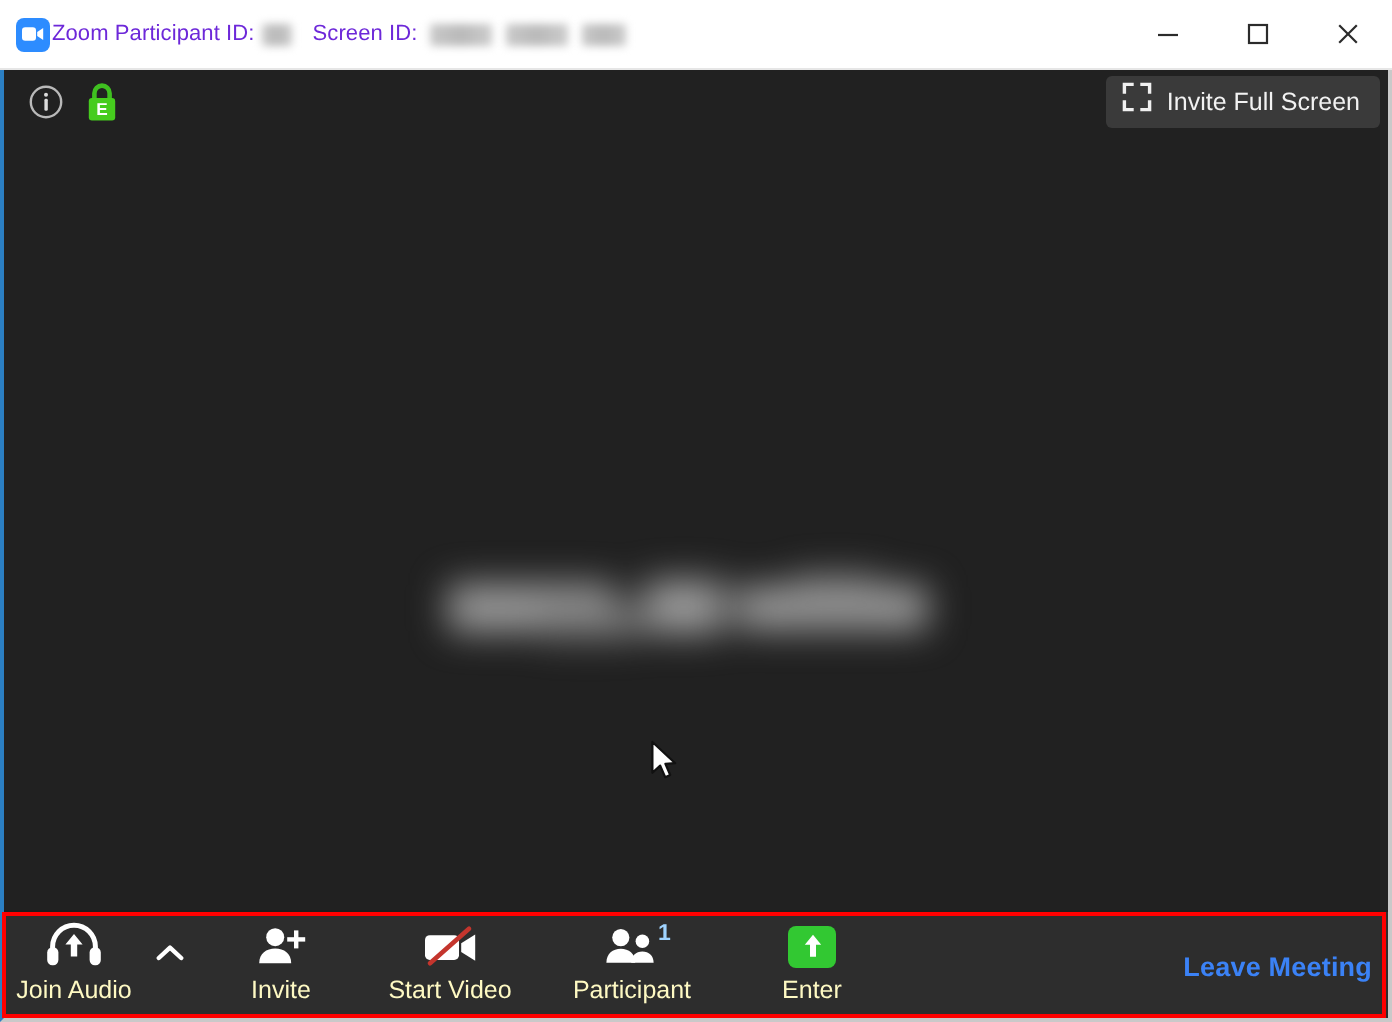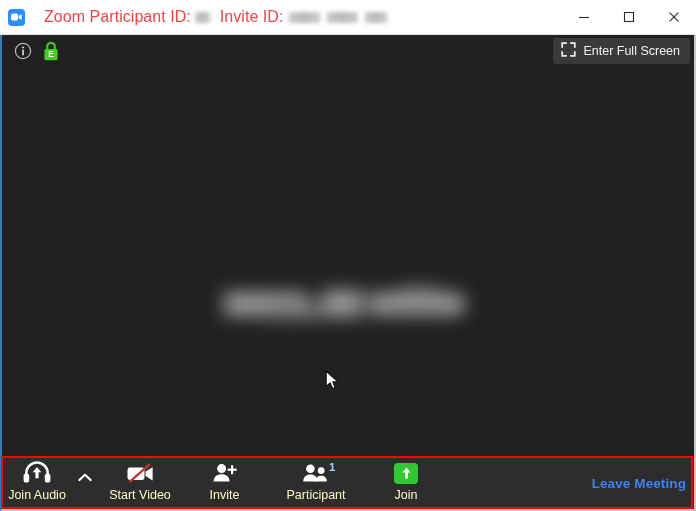--- a/index.html
+++ b/index.html
@@ -40,23 +40,23 @@
     margin-left: 8px;
     border-radius: 4px;
     background: #2d8cff;
     display: flex;
     align-items: center;
     justify-content: center;
     flex: none;
   }
   .zoom-logo svg { display:block; }
   .title-text {
-    margin-left: 19px;
-    font-size: 16px;
-    color: #ef4444;
+    margin-left: 1px;
+    font-size: 11px;
+    color: #6d28d9;
     white-space: nowrap;
     display: flex;
     align-items: center;
     letter-spacing: 0.05px;
   }
   .blur-chip {
     display: inline-block;
     vertical-align: middle;
     background: linear-gradient(90deg,#c9c9c9,#b9b9b9,#cccccc);
     filter: blur(2.2px);
@@ -258,21 +258,21 @@
   <div class="titlebar">
     <div class="zoom-logo">
       <svg width="11" height="8" viewBox="0 0 11 8">
         <rect x="0" y="0.6" width="7" height="6.8" rx="1.6" fill="#ffffff"></rect>
         <path d="M7.6 3.0 L10.6 1.0 L10.6 7.0 L7.6 5.0 Z" fill="#ffffff"></path>
       </svg>
     </div>
     <div class="title-text">
       <span>Zoom Participant ID:</span>
       <span class="blur-chip chip-pid"></span>
-      <span style="margin-left:8px;">Invite ID:</span>
+      <span style="margin-left:8px;">Screen ID:</span>
       <span class="blur-chip chip-mid1"></span>
       <span class="blur-chip chip-mid2"></span>
       <span class="blur-chip chip-mid3"></span>
     </div>
 
     <div class="win-controls">
       <div class="win-btn">
         <svg width="12" height="12" viewBox="0 0 12 12">
           <line x1="1" y1="6.5" x2="11" y2="6.5" stroke="#2b2b2b" stroke-width="1.1"></line>
         </svg>
@@ -313,21 +313,21 @@
 
       <div class="fullscreen-btn">
         <span>
           <svg width="15" height="15" viewBox="0 0 15 15">
             <path d="M1.2 5.0 V1.2 H5.0" fill="none" stroke="#f0f0f0" stroke-width="1.7" stroke-linecap="square"></path>
             <path d="M10.0 1.2 H13.8 V5.0" fill="none" stroke="#f0f0f0" stroke-width="1.7" stroke-linecap="square"></path>
             <path d="M13.8 10.0 V13.8 H10.0" fill="none" stroke="#f0f0f0" stroke-width="1.7" stroke-linecap="square"></path>
             <path d="M5.0 13.8 H1.2 V10.0" fill="none" stroke="#f0f0f0" stroke-width="1.7" stroke-linecap="square"></path>
           </svg>
         </span>
-        <span class="fs-label">Enter Full Screen</span>
+        <span class="fs-label">Invite Full Screen</span>
       </div>
     </div>
 
     <div class="name-blur">
       <div class="nb-inner">
         <div class="nb-word nbw1"></div>
         <div class="nb-word nbw2"></div>
         <div class="nb-word nbw3"></div>
         <div class="nb-word nbw4"></div>
         <div class="nb-word nbw5"></div>
@@ -356,41 +356,41 @@
         </div>
 
         <div class="caret-btn">
           <span>
             <svg width="14" height="9" viewBox="0 0 14 9">
               <path d="M1.4 7.0 L7 1.8 L12.6 7.0" fill="none" stroke="#ffffff" stroke-width="2.2" stroke-linecap="round" stroke-linejoin="round"></path>
             </svg>
           </span>
         </div>
 
-        <div class="tb-item" style="width:84px;">
-          <div class="tb-icon">
-            <svg width="32" height="24" viewBox="0 0 32 24">
-              <rect x="3.5" y="6.6" width="17.0" height="12.4" rx="2.4" fill="#ffffff"></rect>
-              <path d="M21.6 10.6 L28.6 6.2 L28.6 19.4 L21.6 15.0 Z" fill="#ffffff"></path>
-              <line x1="6.0" y1="20.6" x2="25.5" y2="3.4" stroke="#c4352d" stroke-width="2.3" stroke-linecap="round"></line>
-            </svg>
-          </div>
-          <div class="tb-label">Start Video</div>
-        </div>
-
         <div class="tb-item" style="width:85px;">
           <div class="tb-icon">
             <svg width="28" height="24" viewBox="0 0 28 24">
               <circle cx="10.6" cy="7.6" r="4.5" fill="#ffffff"></circle>
               <path d="M2.6 20.6 C2.6 15.6 6.2 13.2 10.6 13.2 C15.0 13.2 18.6 15.6 18.6 20.6 Z" fill="#ffffff"></path>
               <rect x="20.0" y="4.2" width="2.2" height="9.0" fill="#ffffff"></rect>
               <rect x="16.6" y="7.6" width="9.0" height="2.2" fill="#ffffff"></rect>
             </svg>
           </div>
           <div class="tb-label">Invite</div>
+        </div>
+
+        <div class="tb-item" style="width:84px;">
+          <div class="tb-icon">
+            <svg width="32" height="24" viewBox="0 0 32 24">
+              <rect x="3.5" y="6.6" width="17.0" height="12.4" rx="2.4" fill="#ffffff"></rect>
+              <path d="M21.6 10.6 L28.6 6.2 L28.6 19.4 L21.6 15.0 Z" fill="#ffffff"></path>
+              <line x1="6.0" y1="20.6" x2="25.5" y2="3.4" stroke="#c4352d" stroke-width="2.3" stroke-linecap="round"></line>
+            </svg>
+          </div>
+          <div class="tb-label">Start Video</div>
         </div>
 
         <div class="tb-item" style="width:98px;">
           <div class="tb-icon">
             <svg width="32" height="24" viewBox="0 0 32 24">
               <circle cx="10.4" cy="7.8" r="4.3" fill="#ffffff"></circle>
               <path d="M3.2 20.4 C3.2 15.8 6.4 13.4 10.4 13.4 C14.4 13.4 17.6 15.8 17.6 20.4 Z" fill="#ffffff"></path>
               <circle cx="21.2" cy="9.6" r="3.4" fill="#ffffff"></circle>
               <path d="M15.6 20.4 C15.6 16.8 18.0 14.8 21.2 14.8 C24.4 14.8 26.8 16.8 26.8 20.4 Z" fill="#ffffff"></path>
             </svg>
@@ -400,21 +400,21 @@
         </div>
 
         <div class="tb-item" style="width:82px;">
           <div class="tb-icon">
             <div class="share-sq">
               <svg width="11" height="14" viewBox="0 0 11 14">
                 <path d="M5.5 1.4 L9.6 6.4 H7.0 V12.4 H4.0 V6.4 H1.4 Z" fill="#ffffff"></path>
               </svg>
             </div>
           </div>
-          <div class="tb-label">Join</div>
+          <div class="tb-label">Enter</div>
         </div>
 
 
       </div>
 
       <div class="leave-btn">Leave Meeting</div>
     </div>
   </div>
 
   <div class="anno-box"></div>

